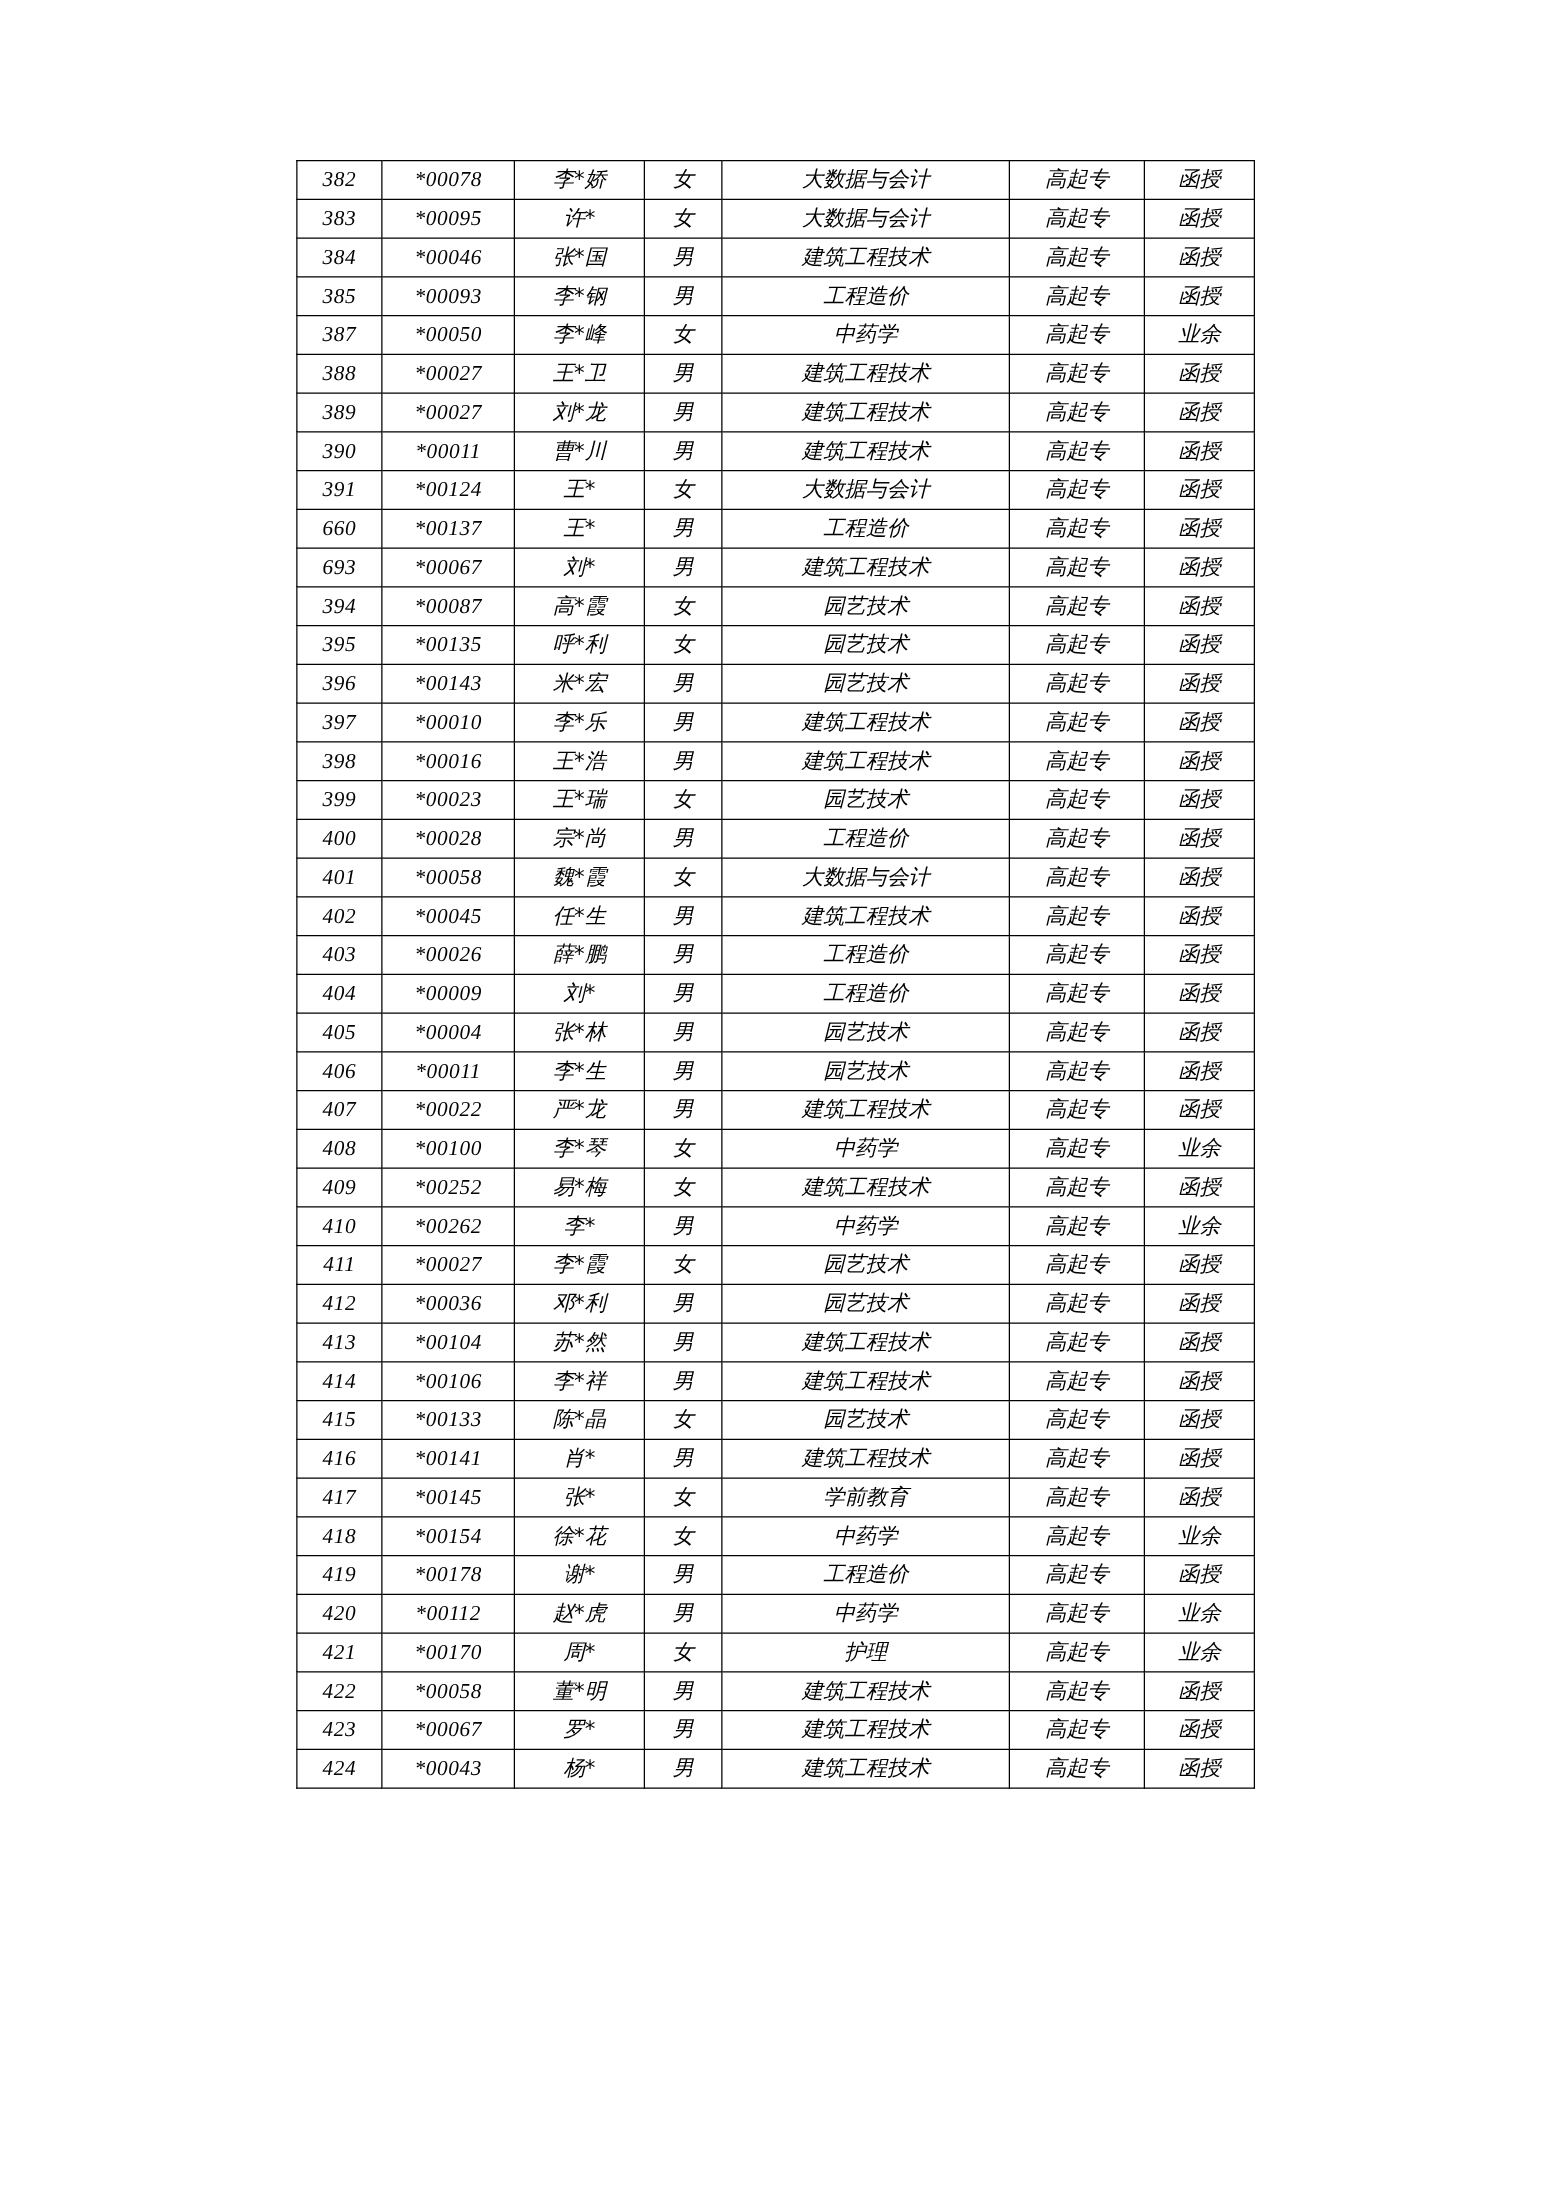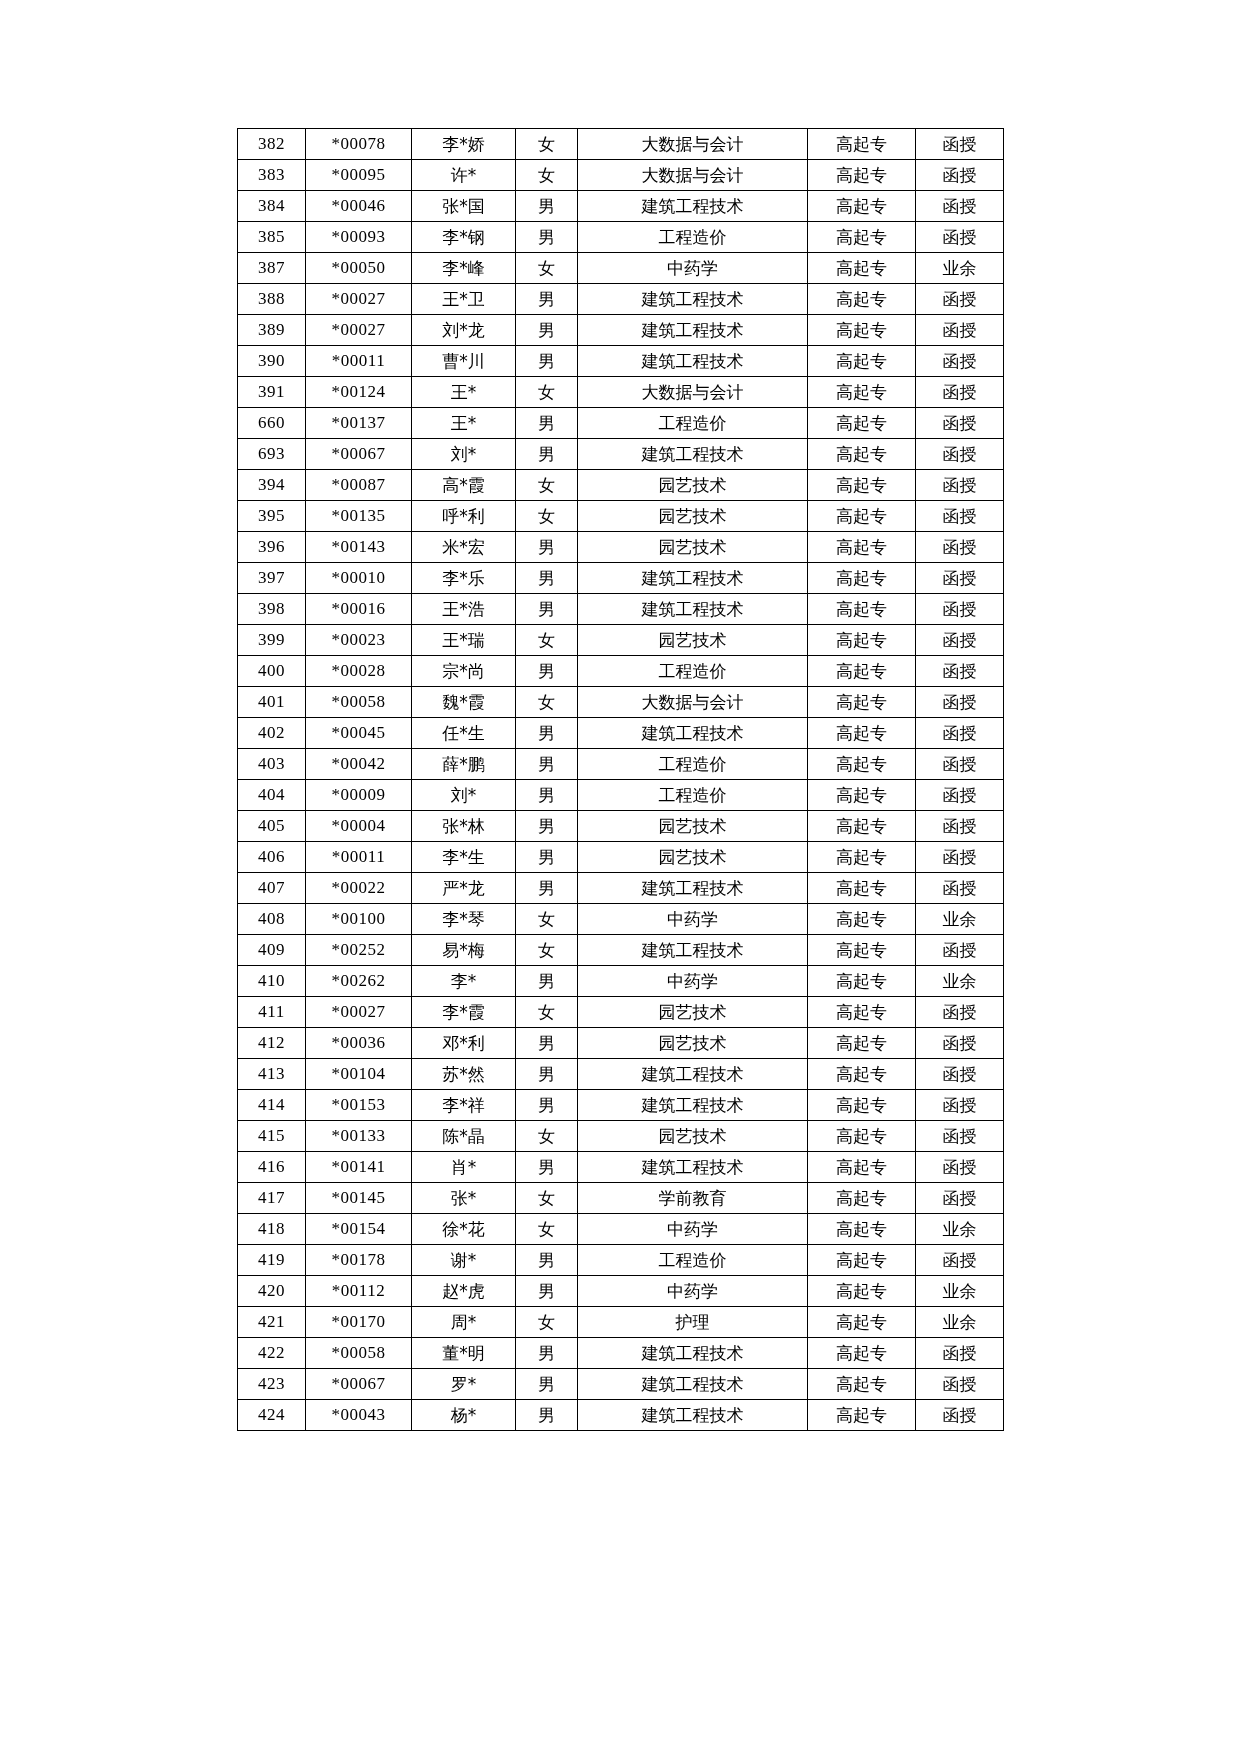--- a/index.html
+++ b/index.html
@@ -12,20 +12,21 @@
     height: 1753px;
     font-family: "Liberation Serif", "DejaVu Serif", serif;
     color: #000000;
   }
   .page {
     position: relative;
     width: 1239px;
     height: 1659px;
     box-sizing: border-box;
     padding: 128px 0 0 1px;
+    font-style: italic;
   }
   .table-wrap {
     margin: 0 auto;
     width: 766px;
   }
   table.roster {
     border-collapse: collapse;
     width: 100%;
     table-layout: fixed;
   }
@@ -248,21 +249,21 @@
             <td class="seq">402</td>
             <td class="id">*00045</td>
             <td class="name">任*生</td>
             <td class="gender">男</td>
             <td class="major">建筑工程技术</td>
             <td class="level">高起专</td>
             <td class="mode">函授</td>
           </tr>
           <tr>
             <td class="seq">403</td>
-            <td class="id">*00042</td>
+            <td class="id">*00026</td>
             <td class="name">薛*鹏</td>
             <td class="gender">男</td>
             <td class="major">工程造价</td>
             <td class="level">高起专</td>
             <td class="mode">函授</td>
           </tr>
           <tr>
             <td class="seq">404</td>
             <td class="id">*00009</td>
             <td class="name">刘*</td>
@@ -347,21 +348,21 @@
             <td class="seq">413</td>
             <td class="id">*00104</td>
             <td class="name">苏*然</td>
             <td class="gender">男</td>
             <td class="major">建筑工程技术</td>
             <td class="level">高起专</td>
             <td class="mode">函授</td>
           </tr>
           <tr>
             <td class="seq">414</td>
-            <td class="id">*00153</td>
+            <td class="id">*00106</td>
             <td class="name">李*祥</td>
             <td class="gender">男</td>
             <td class="major">建筑工程技术</td>
             <td class="level">高起专</td>
             <td class="mode">函授</td>
           </tr>
           <tr>
             <td class="seq">415</td>
             <td class="id">*00133</td>
             <td class="name">陈*晶</td>

